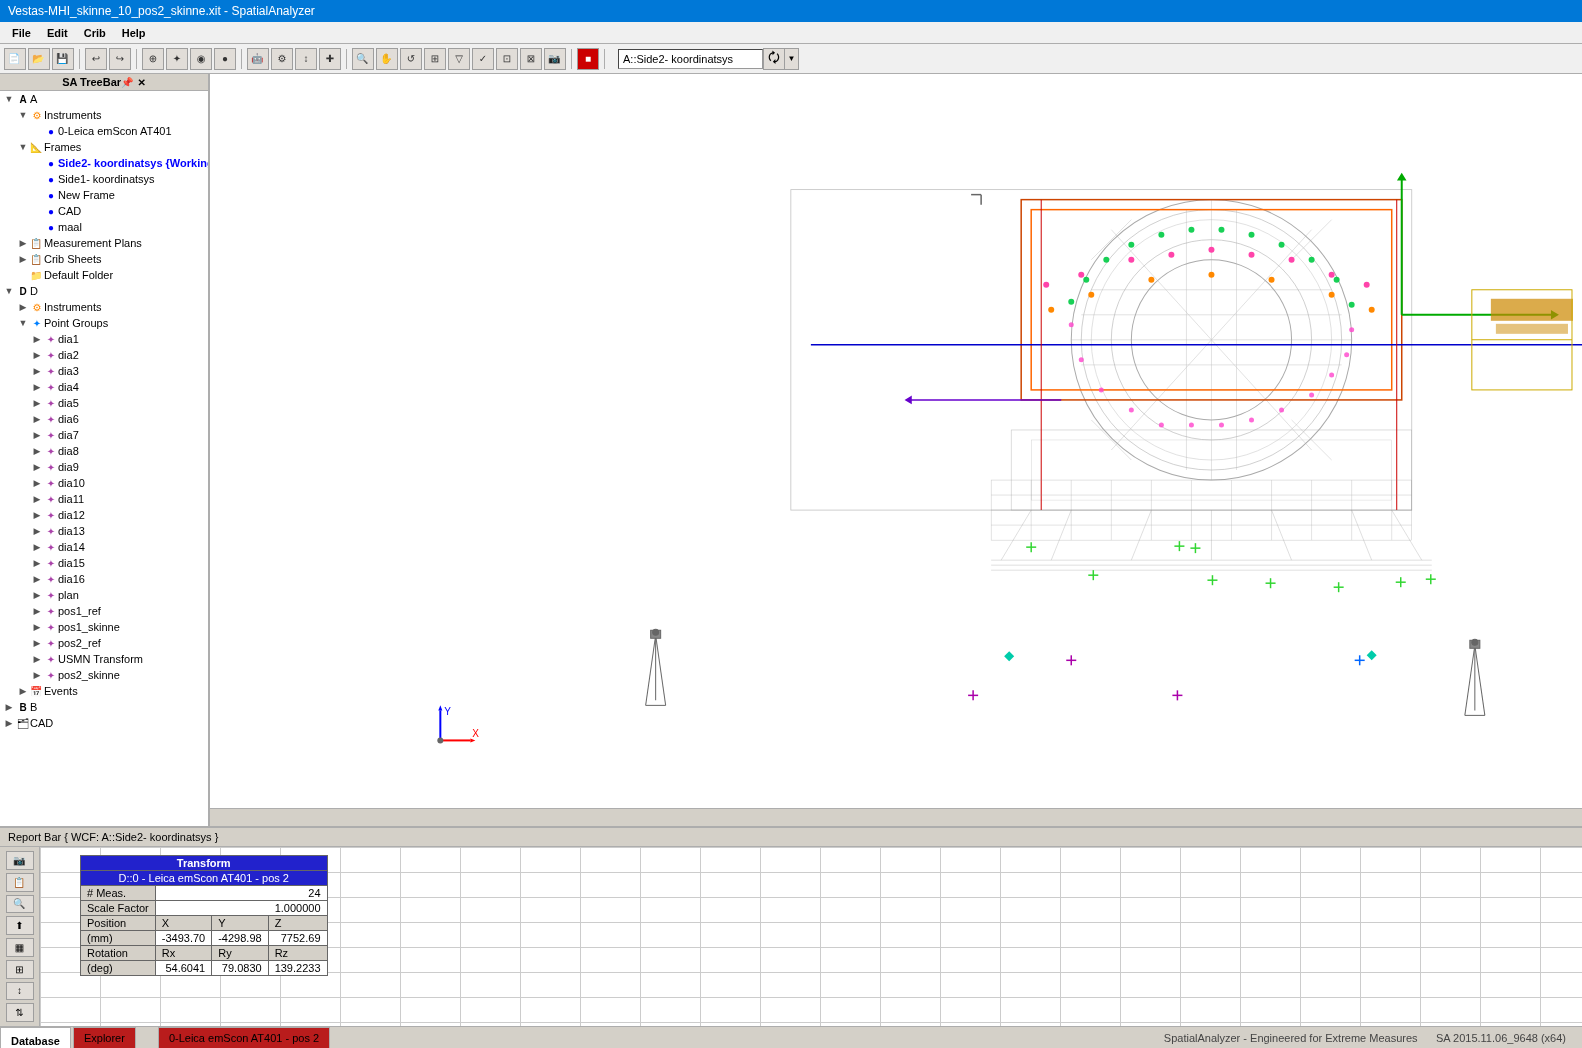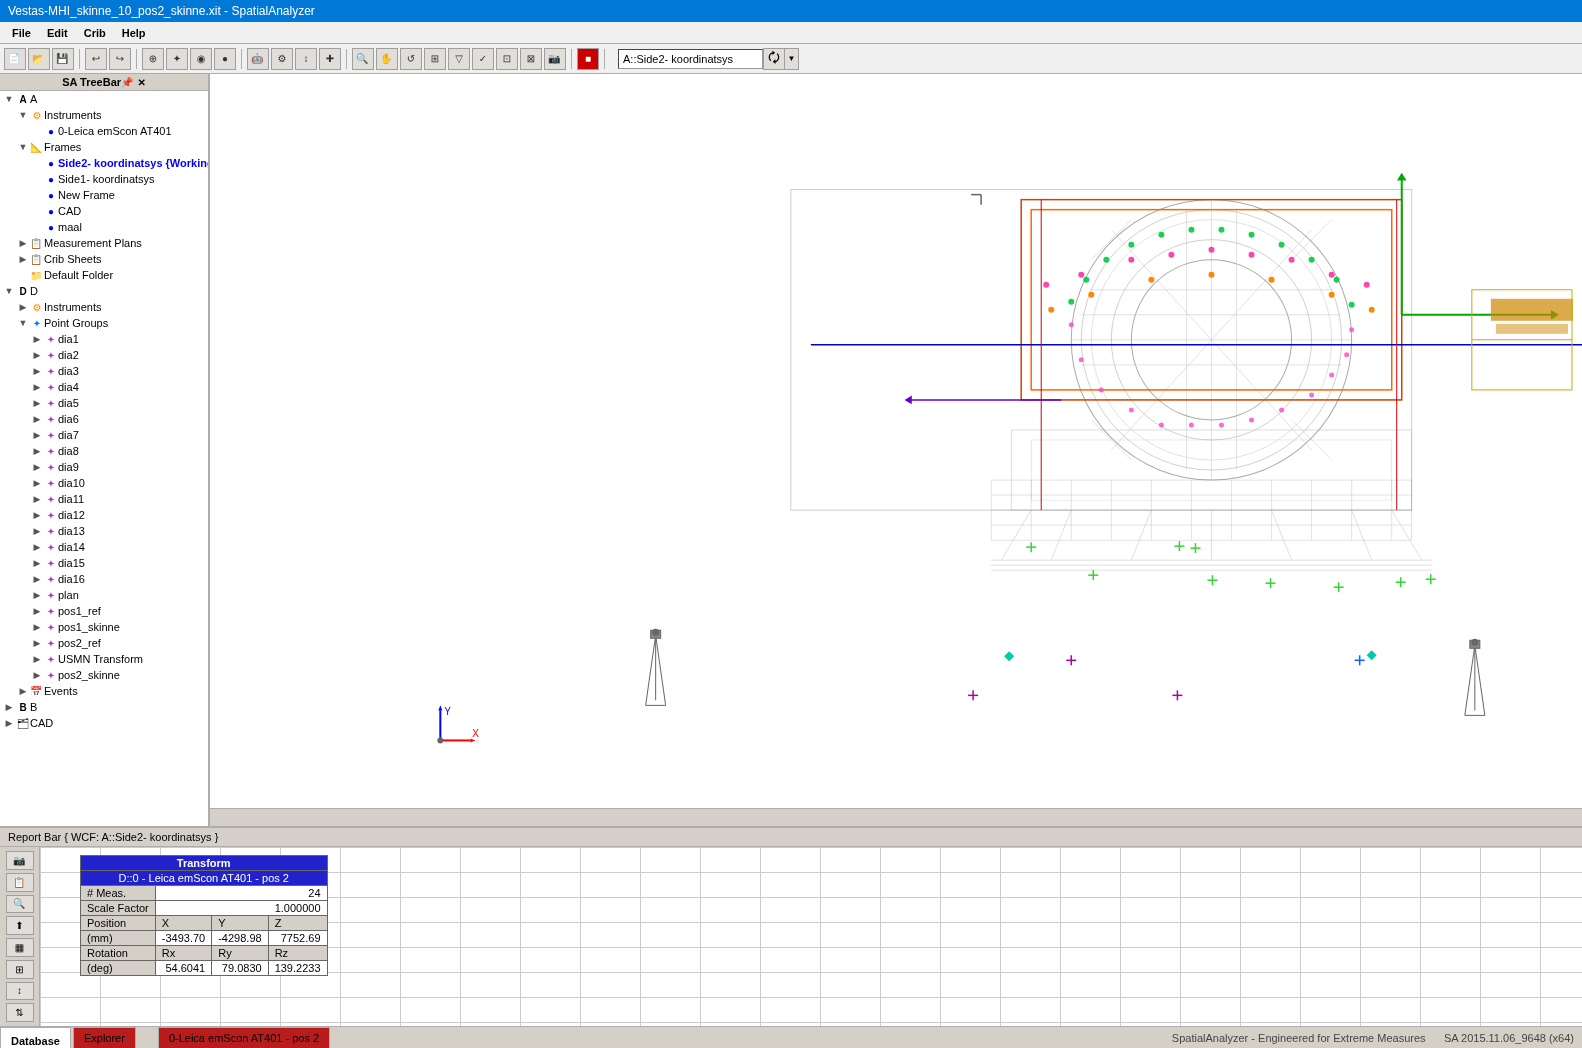--- a/index.html
+++ b/index.html
@@ -279,21 +279,21 @@
       display: flex;
       align-items: center;
     }
     .status-tab.active {
       background: white;
       font-weight: bold;
       align-items: flex-end;
     }
     #status-right {
       margin-left: auto;
-      padding-right: 8px;
+      padding-right: 16px;
       color: #444;
     }
     
     
     #cad-drawing {
       position: absolute;
       top: 0;
       left: 0;
       width: 100%;
       height: 100%;

